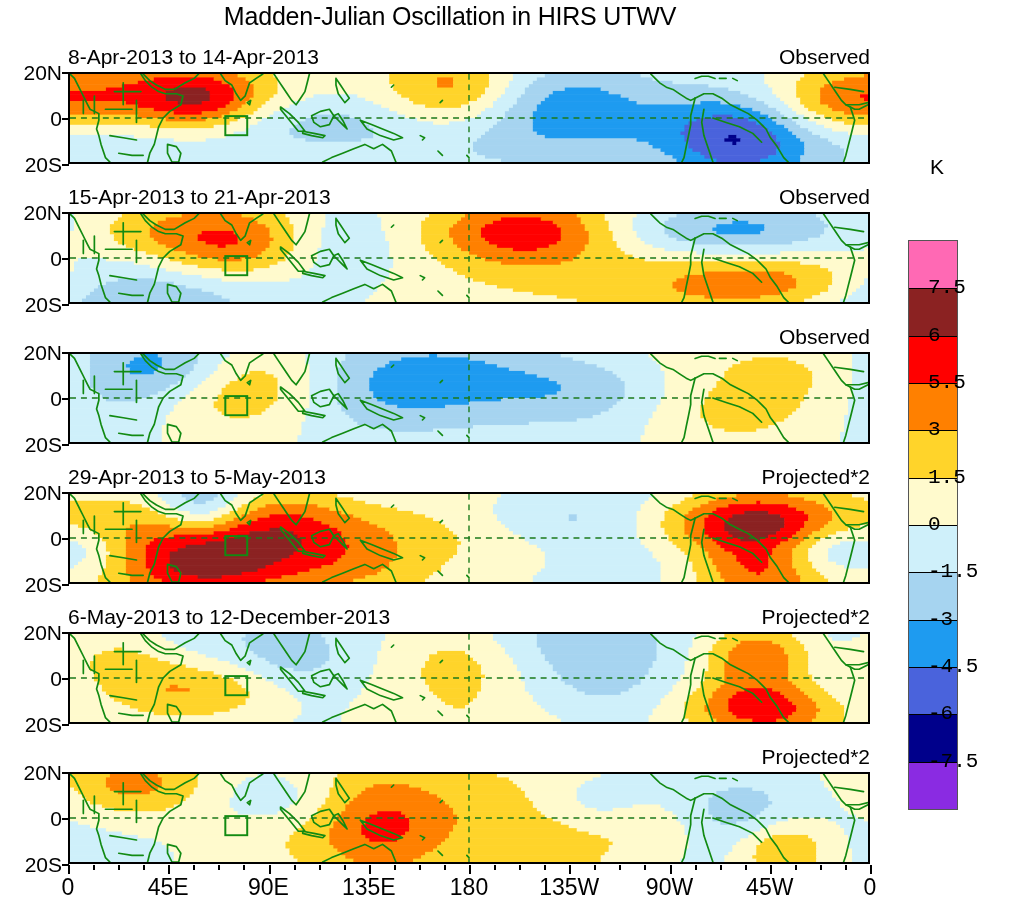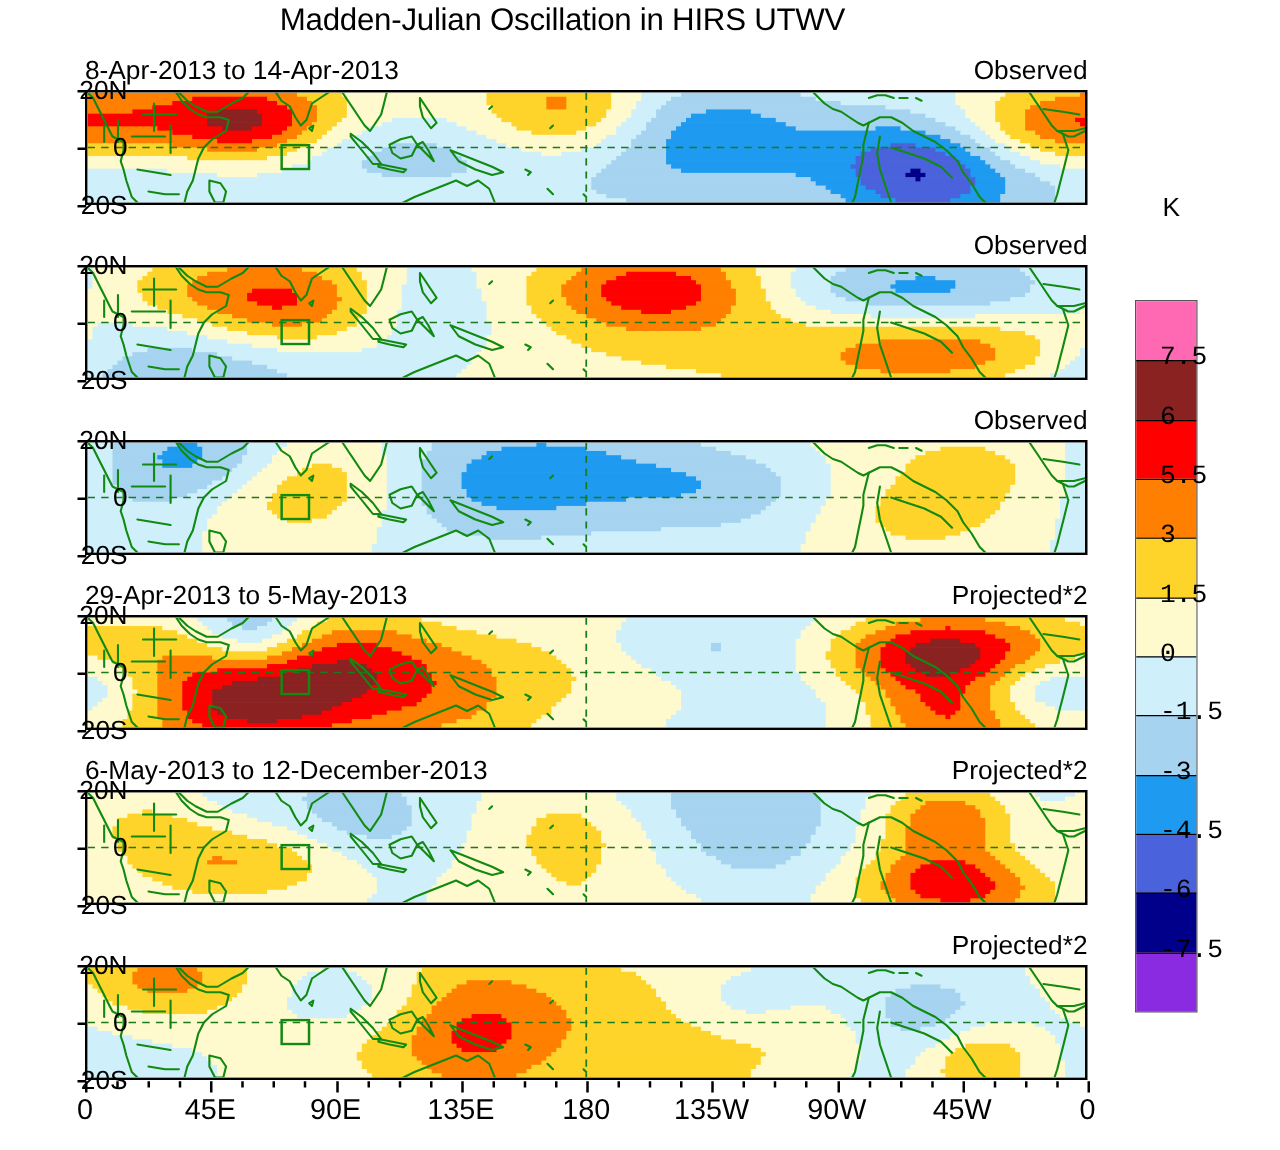--- a/index.html
+++ b/index.html
@@ -10,21 +10,21 @@
                 font-size:25px;letter-spacing:-0.2px;}
 
   .panel-wrap{position:absolute;left:68px;width:802px;height:92px;}
   .panel-title{position:absolute;left:0;top:-27px;font-size:21px;white-space:nowrap;}
   .panel-kind{position:absolute;right:0;top:-27px;font-size:21px;white-space:nowrap;}
 
   .panel{position:absolute;left:0;top:0;width:802px;height:92px;
          border:2px solid #000;box-sizing:border-box;overflow:hidden;background:#fff;}
   .panel-svg{position:absolute;left:0;top:0;width:100%;height:100%;display:block;}
 
-  .ylab{position:absolute;font-size:21px;text-align:right;width:62px;right:auto;padding-left:40px;}
+  .ylab{position:absolute;font-size:21px;text-align:right;width:62px;right:auto;}
 
   .ytick{position:absolute;left:62px;width:7px;height:2px;background:#000;}
 
   #xaxis{position:absolute;left:68px;top:866px;width:802px;height:0;}
   .xtick{position:absolute;top:-1px;width:2px;height:9px;background:#000;}
   .xtick.minor{height:5px;}
   #xlabels{position:absolute;left:0;top:874px;width:1024px;height:34px;}
   .xlabel{position:absolute;font-size:23px;transform:translateX(-50%);white-space:nowrap;}
 
   #cbar-unit{position:absolute;font-size:21px;left:930px;top:155px;}
@@ -437,20 +437,21 @@
             <polyline points="53.5,9.2 53.5,32.2"></polyline>
             <polyline points="66.8,27.6 66.8,50.6"></polyline>
           </g>
           <line x1="0" y1="46" x2="802" y2="46" stroke="#1B7A1B" stroke-width="1.4" stroke-dasharray="6,5"></line>
           <line x1="401" y1="0" x2="401" y2="92" stroke="#1B7A1B" stroke-width="1.4" stroke-dasharray="6,5"></line>
           <rect x="156.1" y="44.0" width="22" height="20" fill="none" stroke="#128A12" stroke-width="2"></rect>
         </svg>
       </div>
     </div>
     <div class="panel-wrap" style="top: 212px;">
+      <div class="panel-title">15-Apr-2013 to 21-Apr-2013</div>
       <div class="panel-kind">Observed</div>
       <div class="panel">
         <svg class="panel-svg" viewBox="0 0 802 92" preserveAspectRatio="none">
           <g>
             <rect x="0.00" y="0.00" width="4.61" height="4.14" fill="#CFF0FA"></rect>
             <rect x="4.01" y="0.00" width="48.72" height="4.14" fill="#FFFACD"></rect>
             <rect x="52.13" y="0.00" width="60.75" height="4.14" fill="#FFD42A"></rect>
             <rect x="112.28" y="0.00" width="60.75" height="4.14" fill="#FF8000"></rect>
             <rect x="172.43" y="0.00" width="44.71" height="4.14" fill="#FFD42A"></rect>
             <rect x="216.54" y="0.00" width="40.70" height="4.14" fill="#FFFACD"></rect>

